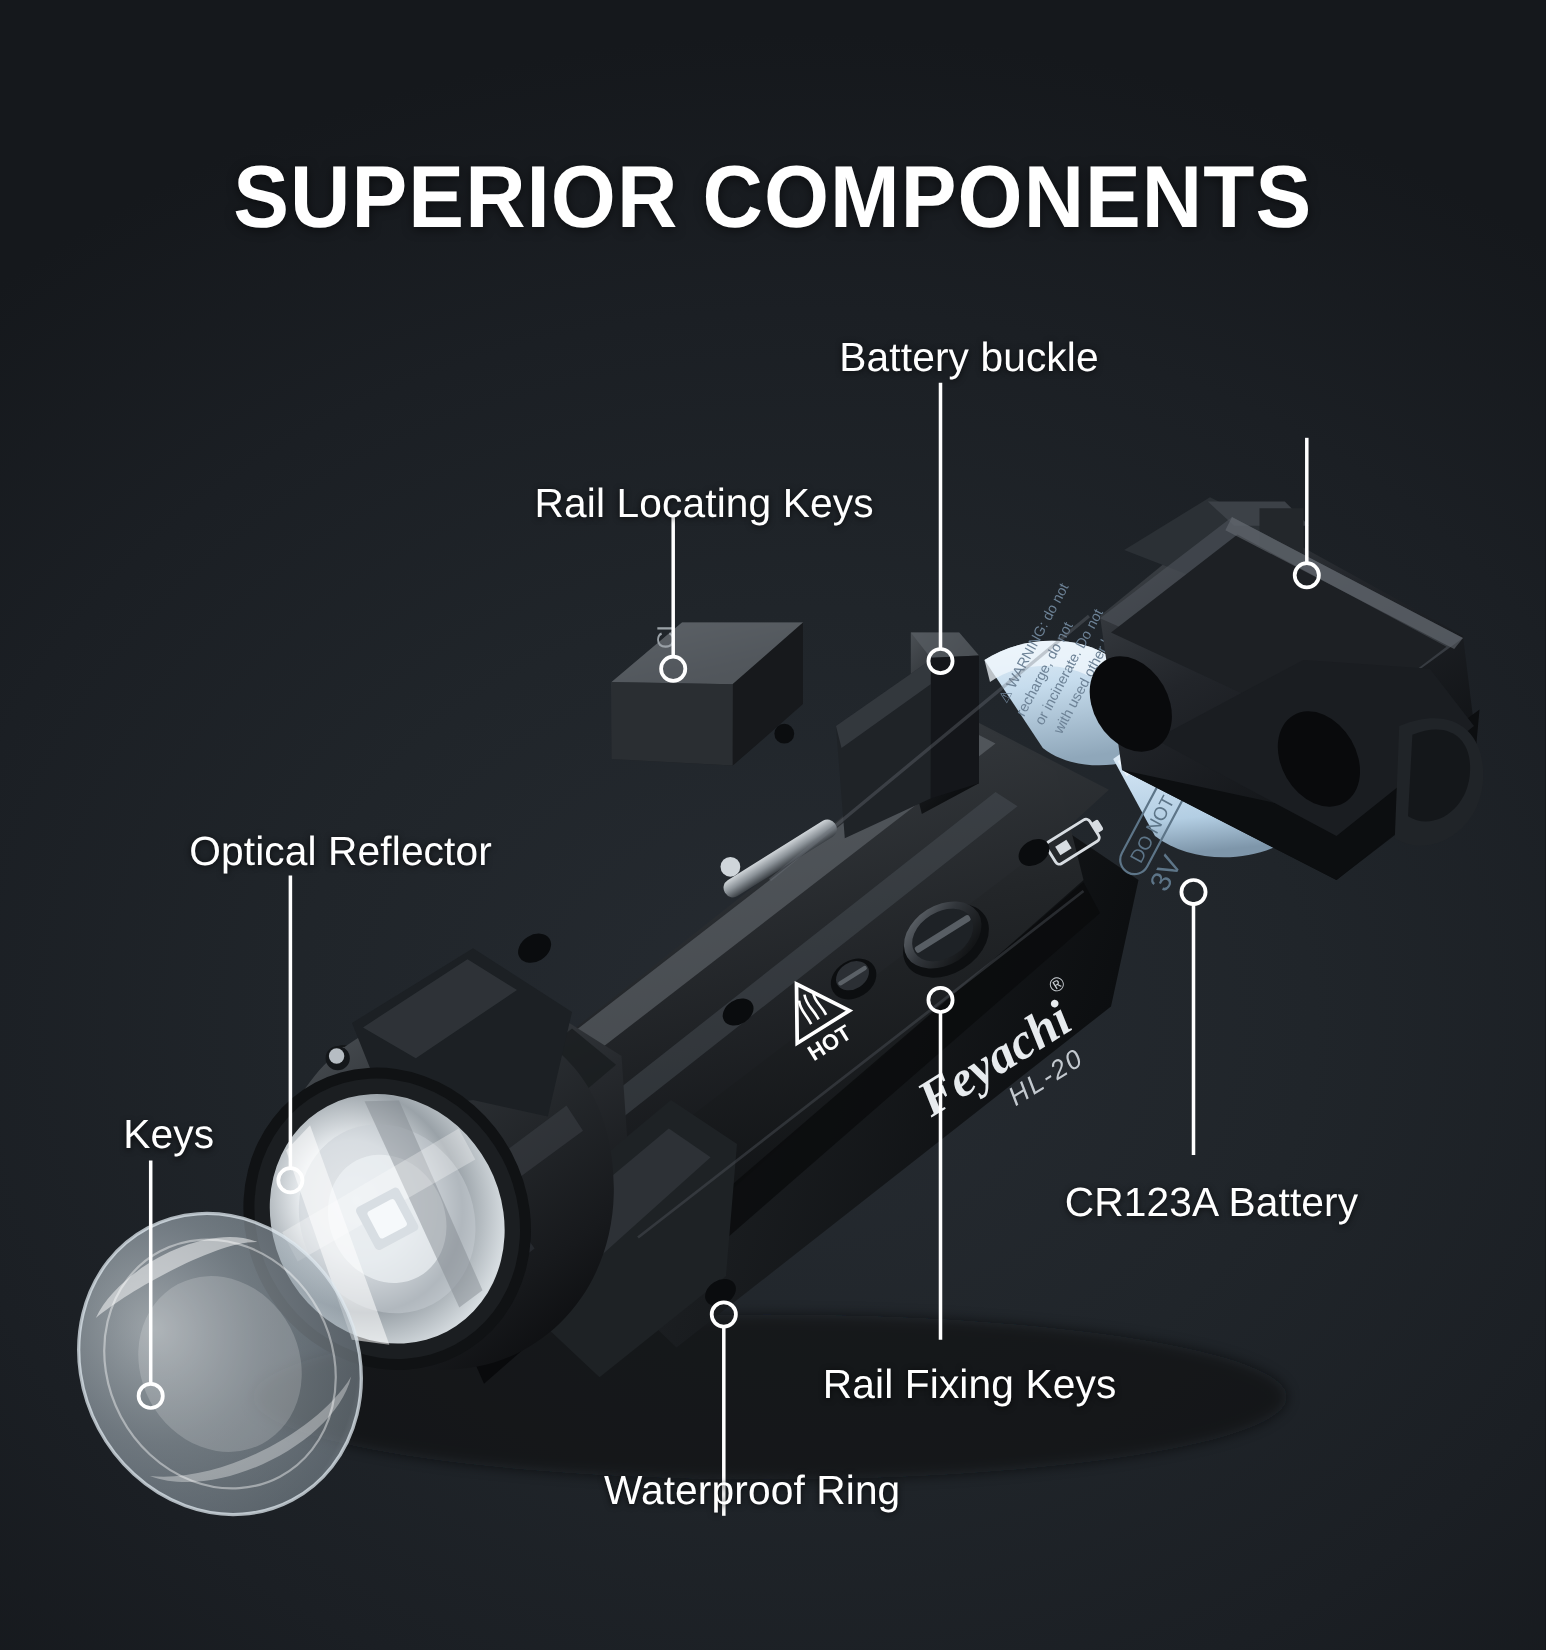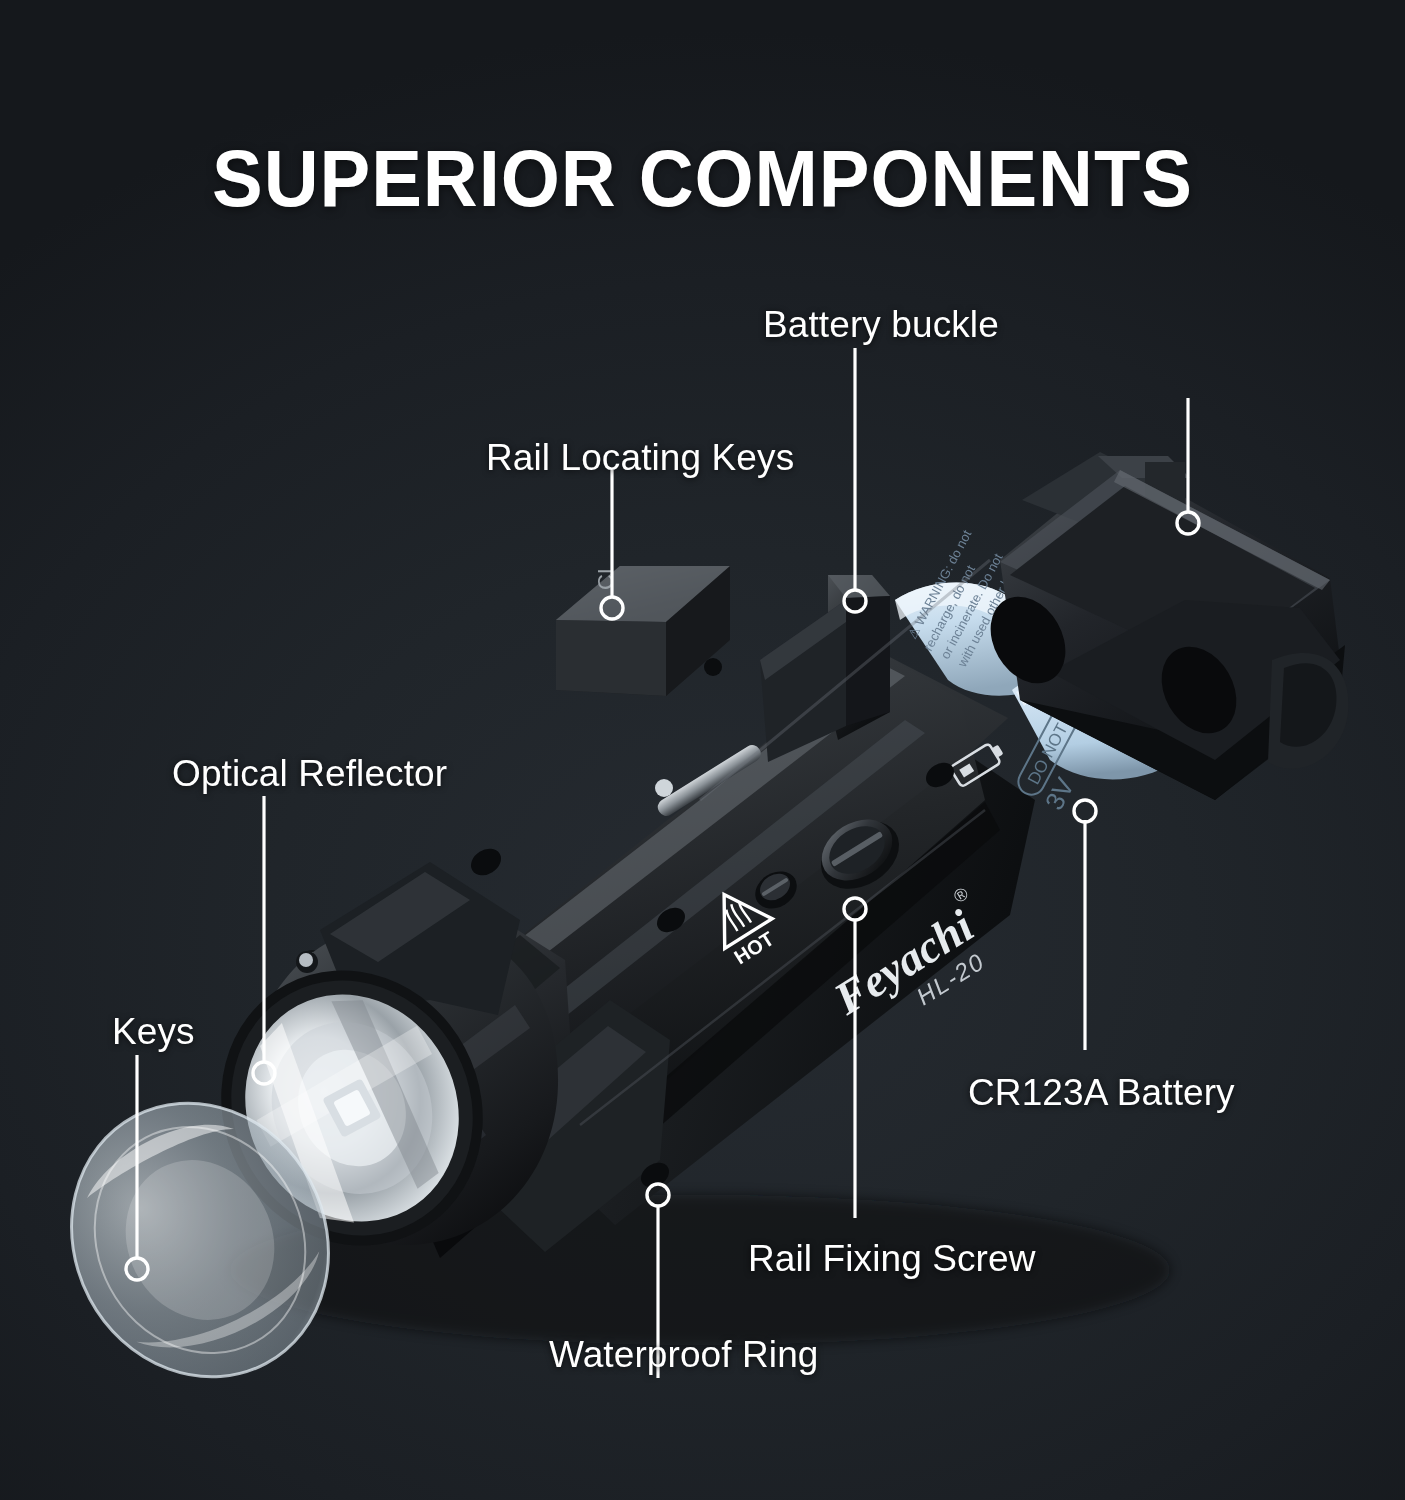--- a/index.html
+++ b/index.html
@@ -395,17 +395,17 @@
 
   <div class="callout" style="left:763px;top:304px;">Battery buckle</div>
 
 
   <div class="callout" style="left:172px;top:753px;">Optical Reflector</div>
 
   <div class="callout" style="left:112px;top:1011px;">Keys</div>
 
   <div class="callout" style="left:956px;top:1072px;margin-left:12px;">CR123A Battery</div>
 
-  <div class="callout" style="left:748px;top:1238px;">Rail Fixing Screw</div>
+  <div class="callout" style="left:748px;top:1238px;">Rail Fixing Keys</div>
 
   <div class="callout" style="left:549px;top:1334px;">Waterproof Ring</div>
 
 </div>
 
 </body></html>

